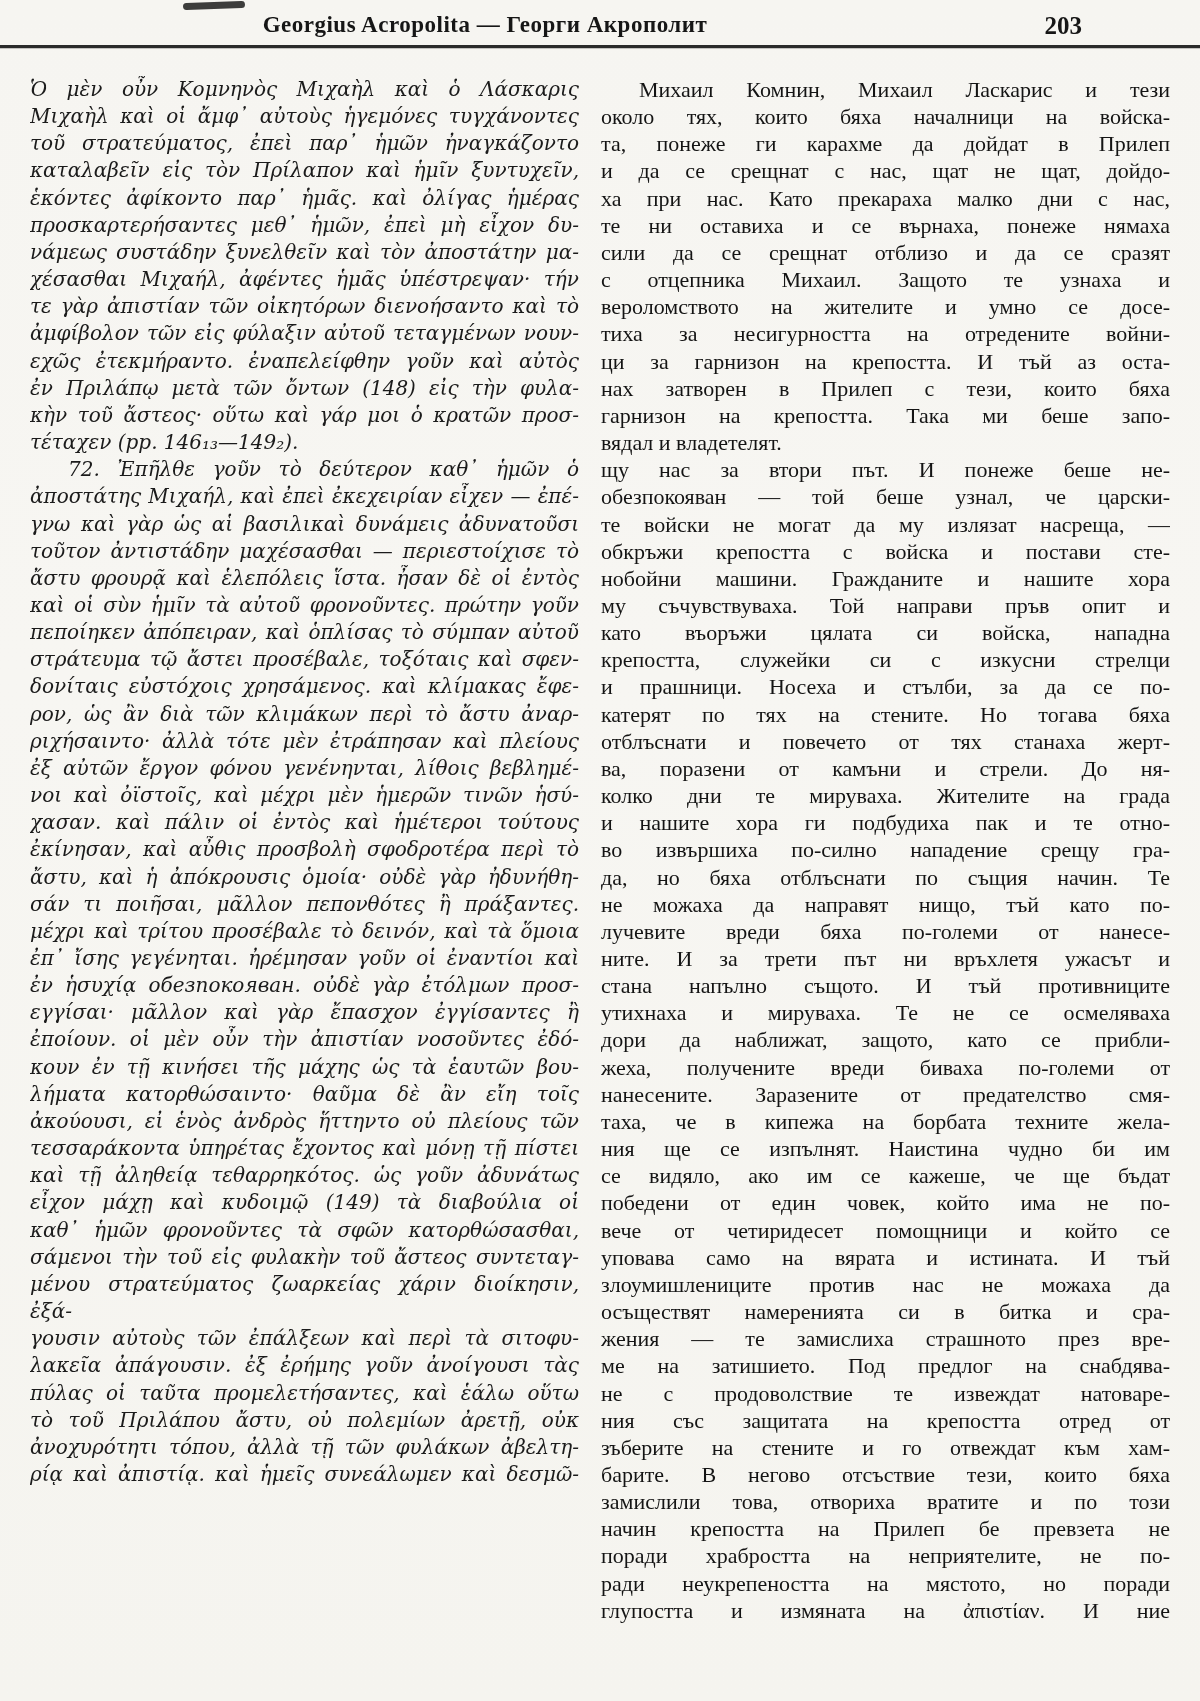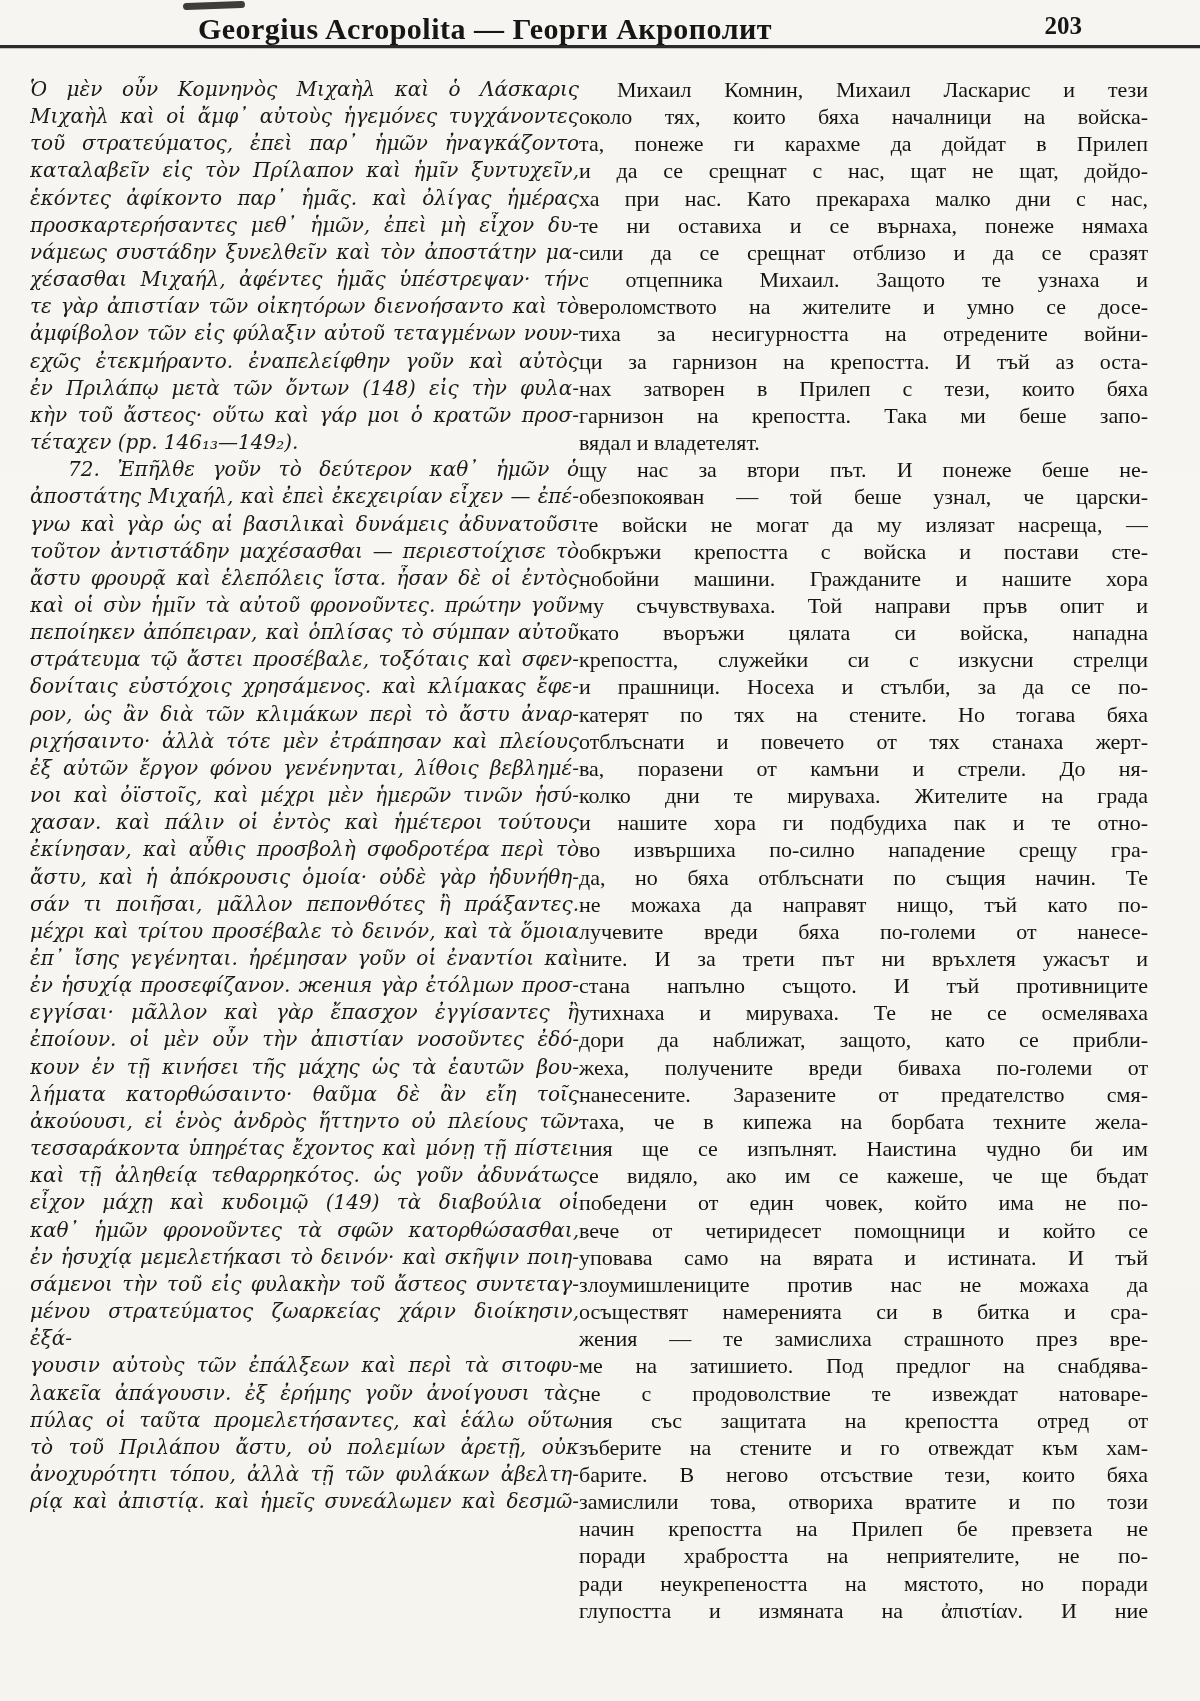--- a/index.html
+++ b/index.html
@@ -34,21 +34,21 @@
     width: 100%;
     height: 34px;
   }
   .header-title {
     position: absolute;
     left: 0;
     right: 230px;
     text-align: center;
     font-family: "Liberation Serif", serif;
     font-weight: bold;
-    font-size: 30px;
+    font-size: 23px;
     letter-spacing: 0.5px;
     color: #161616;
   }
   .page-number {
     position: absolute;
     right: 118px;
     top: 0;
     font-family: "Liberation Serif", serif;
     font-weight: bold;
     font-size: 25px;
@@ -63,20 +63,21 @@
     height: 3px;
     background: #2b2b2b;
     box-shadow: 0 1px 0 rgba(43,43,43,0.25);
   }
   .columns {
     position: absolute;
     top: 76px;
     left: 30px;
     width: 1140px;
     display: flex;
+    gap: 22px;
   }
   .column { flex: none; }
   .column.greek {
     width: 549px;
     font-family: "DejaVu Serif", serif;
     font-style: italic;
     font-size: 20px;
     line-height: 27.15px;
     color: #1b1b1b;
   }
@@ -140,31 +141,30 @@
           <div class="line">ρον, ὡς ἂν διὰ τῶν κλιμάκων περὶ τὸ ἄστυ ἀναρ-</div>
           <div class="line">ριχήσαιντο· ἀλλὰ τότε μὲν ἐτράπησαν καὶ πλείους</div>
           <div class="line">ἐξ αὐτῶν ἔργον φόνου γενένηνται, λίθοις βεβλημέ-</div>
           <div class="line">νοι καὶ ὀϊστοῖς, καὶ μέχρι μὲν ἡμερῶν τινῶν ἡσύ-</div>
           <div class="line">χασαν. καὶ πάλιν οἱ ἐντὸς καὶ ἡμέτεροι τούτους</div>
           <div class="line">ἐκίνησαν, καὶ αὖθις προσβολὴ σφοδροτέρα περὶ τὸ</div>
           <div class="line">ἄστυ, καὶ ἡ ἀπόκρουσις ὁμοία· οὐδὲ γὰρ ἠδυνήθη-</div>
           <div class="line">σάν τι ποιῆσαι, μᾶλλον πεπονθότες ἢ πράξαντες.</div>
           <div class="line">μέχρι καὶ τρίτου προσέβαλε τὸ δεινόν, καὶ τὰ ὅμοια</div>
           <div class="line">ἐπ᾽ ἴσης γεγένηται. ἠρέμησαν γοῦν οἱ ἐναντίοι καὶ</div>
-          <div class="line">ἐν ἡσυχίᾳ προσεφίζανον. жения γὰρ ἐτόλμων προσ-</div>
+          <div class="line">ἐν ἡσυχίᾳ обезпокояван. οὐδὲ γὰρ ἐτόλμων προσ-</div>
           <div class="line">εγγίσαι· μᾶλλον καὶ γὰρ ἔπασχον ἐγγίσαντες ἢ</div>
           <div class="line">ἐποίουν. οἱ μὲν οὖν τὴν ἀπιστίαν νοσοῦντες ἐδό-</div>
           <div class="line">κουν ἐν τῇ κινήσει τῆς μάχης ὡς τὰ ἑαυτῶν βου-</div>
           <div class="line">λήματα κατορθώσαιντο· θαῦμα δὲ ἂν εἴη τοῖς</div>
           <div class="line">ἀκούουσι, εἰ ἑνὸς ἀνδρὸς ἥττηντο οὐ πλείους τῶν</div>
           <div class="line">τεσσαράκοντα ὑπηρέτας ἔχοντος καὶ μόνῃ τῇ πίστει</div>
           <div class="line">καὶ τῇ ἀληθείᾳ τεθαρρηκότος. ὡς γοῦν ἀδυνάτως</div>
           <div class="line">εἶχον μάχῃ καὶ κυδοιμῷ (149) τὰ διαβούλια οἱ</div>
           <div class="line">καθ᾽ ἡμῶν φρονοῦντες τὰ σφῶν κατορθώσασθαι,</div>
-          <div class="line">ἐν ἡσυχίᾳ μεμελετήκασι τὸ δεινόν· καὶ σκῆψιν ποιη-</div>
           <div class="line">σάμενοι τὴν τοῦ εἰς φυλακὴν τοῦ ἄστεος συντεταγ-</div>
           <div class="line">μένου στρατεύματος ζωαρκείας χάριν διοίκησιν, ἐξά-</div>
           <div class="line">γουσιν αὐτοὺς τῶν ἐπάλξεων καὶ περὶ τὰ σιτοφυ-</div>
           <div class="line">λακεῖα ἀπάγουσιν. ἐξ ἐρήμης γοῦν ἀνοίγουσι τὰς</div>
           <div class="line">πύλας οἱ ταῦτα προμελετήσαντες, καὶ ἑάλω οὕτω</div>
           <div class="line">τὸ τοῦ Πριλάπου ἄστυ, οὐ πολεμίων ἀρετῇ, οὐκ</div>
           <div class="line">ἀνοχυρότητι τόπου, ἀλλὰ τῇ τῶν φυλάκων ἀβελτη-</div>
           <div class="line">ρίᾳ καὶ ἀπιστίᾳ. καὶ ἡμεῖς συνεάλωμεν καὶ δεσμῶ-</div>
         </div>
       </div>

